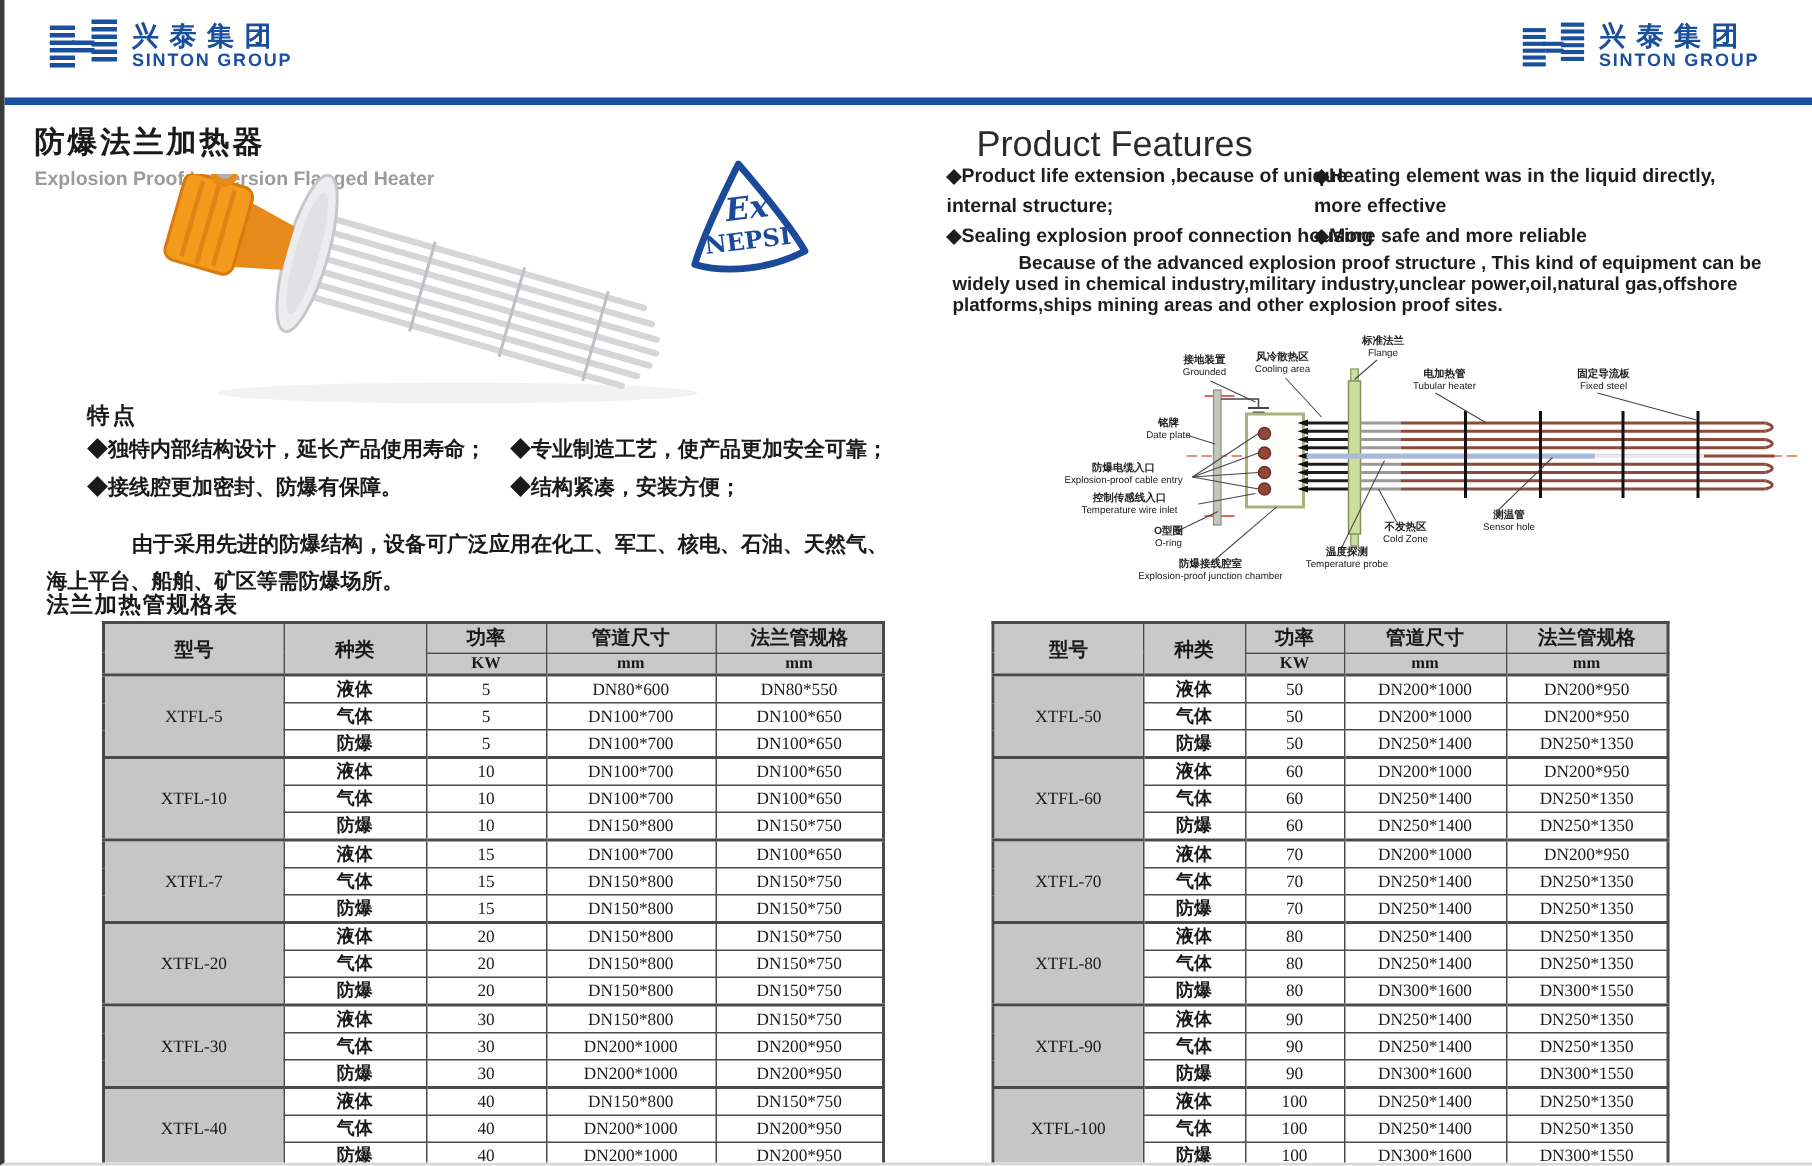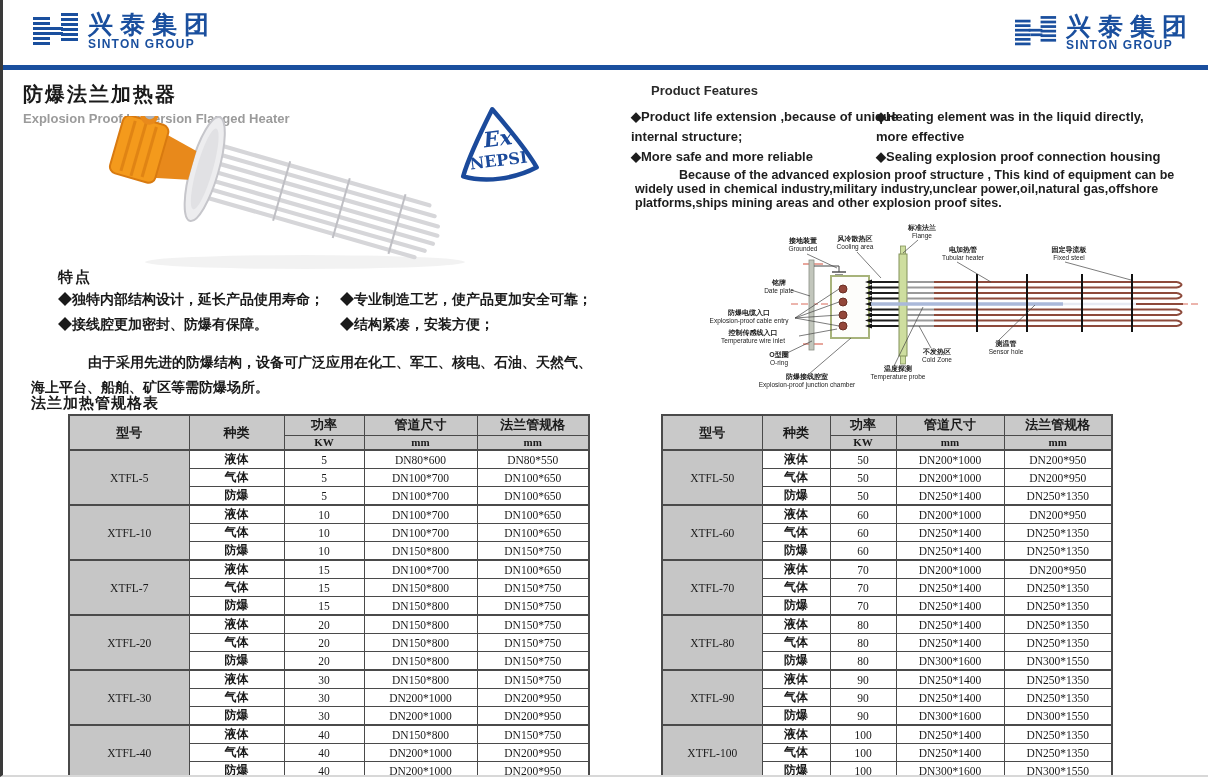--- a/index.html
+++ b/index.html
@@ -7,21 +7,21 @@
   .page {
     position:relative; width:1208px; height:777px; background:#fff;
     font-family:"Liberation Sans", sans-serif; color:#1a1a1a; overflow:hidden;
     border-left:3px solid #3a3a3a; border-bottom:2px solid #d8d8d8;
   }
   
   .logo { position:absolute; display:flex; align-items:center; gap:9px; }
   .logo-left { left:30px; top:11px; }
   .logo-right { left:1012px; top:13px; }
   .logo svg { display:block; }
-  .brand-cn { font-size:25px; font-weight:700; color:#1a4f9e; letter-spacing:7px; line-height:1.05; white-space:nowrap; }
+  .brand-cn { font-size:18px; font-weight:700; color:#1a4f9e; letter-spacing:7px; line-height:1.05; white-space:nowrap; }
   .brand-en { font-size:12px; font-weight:700; color:#1a4f9e; letter-spacing:1.2px; line-height:1.1; white-space:nowrap; }
   .divider { position:absolute; left:0; top:65px; width:1208px; height:5px; background:#1a4f9e; }
   
   .prod-title { position:absolute; left:20px; top:81px; font-size:20px; font-weight:700; letter-spacing:2px; }
   .prod-subtitle { position:absolute; left:20px; top:111px; font-size:13px; color:#9b9b9b; font-weight:600; }
   .badge { position:absolute; left:448px; top:100px; }
   .photo { position:absolute; left:92px; top:116px; }
   .feat-title { position:absolute; left:55px; top:268px; font-size:15px; font-weight:700; letter-spacing:2px; }
   .feat-grid { position:absolute; left:55px; top:290px; width:545px; display:grid; grid-template-columns:282px 1fr; row-gap:6px; font-size:14px; font-weight:600; line-height:19px; }
   .feat-item { white-space:nowrap; }
@@ -36,21 +36,21 @@
   .h-unit { font-size:11px; font-family:"Liberation Serif", serif; height:15px; }
   .spec-table thead tr:first-child th { height:20px; }
   .spec-table tbody td { height:17px; }
   .model-cell { background:#c6c6c6; font-family:"Liberation Serif", serif; font-size:11.5px; }
   .type-cell { font-size:12px; font-weight:600;margin-top:27px; }
   .val-cell { font-family:"Liberation Serif", serif; font-size:11.5px; }
   .group-start td { border-top:2px solid #4a4a4a; }
   #left-table { left:65px; top:414px; width:520px; }
   #right-table { left:658px; top:414px; width:450px; }
   
-  .pf-title { position:absolute; left:648px; top:83px; font-size:13px; font-weight:700; color:#2b2b2b; }
+  .pf-title { position:absolute; left:648px; top:83px; font-size:24px; font-weight:400; color:#2b2b2b; }
   .pf-grid { position:absolute; left:628px; top:107px; width:572px; display:grid; grid-template-columns:245px 1fr; row-gap:1px; font-size:13px; font-weight:600; line-height:19px; color:#1d1d1d; }
   .pf-item { white-space:nowrap; }
   .en-par { position:absolute; left:632px; top:168px; width:570px; font-size:12.5px; font-weight:600; line-height:14px; color:#1d1d1d; text-indent:44px; }
   
   .diagram { position:absolute; left:688px; top:224px; width:515px; height:184px; }
   .diagram svg { position:absolute; left:0; top:0; }
   .dlabel { position:absolute; transform:translateX(-50%); text-align:center; color:#222; white-space:nowrap; }
   .dlabel .cn { display:block; font-size:7px; font-weight:700; line-height:8px; }
   .dlabel .en { display:block; font-size:6.5px; line-height:7.5px; }
 </style>
@@ -306,22 +306,22 @@
         </tr>
       </tbody>
     </table>
 
   <div class="pf-title">Product Features</div>
   <div class="pf-grid">
     <div class="pf-item">◆Product life extension ,because of unique</div>
     <div class="pf-item">◆Heating element was in the liquid directly,</div>
     <div class="pf-item">internal structure;</div>
     <div class="pf-item">more effective</div>
+    <div class="pf-item">◆Sealing explosion proof connection housing</div>
     <div class="pf-item">◆More safe and more reliable</div>
-    <div class="pf-item">◆Sealing explosion proof connection housing</div>
   </div>
   <div class="en-par">Because of the advanced explosion proof structure , This kind of equipment can be widely used in chemical industry,military industry,unclear power,oil,natural gas,offshore platforms,ships mining areas and other explosion proof sites.</div>
 
   <div class="diagram">
     <svg width="515" height="184" viewBox="0 0 515 184">
 
       <line x1="100" y1="80" x2="508" y2="80" stroke="#d96a5a" stroke-width="1" stroke-dasharray="7 3"></line>
       <line x1="112" y1="40" x2="132" y2="40" stroke="#d96a5a" stroke-width="1.2"></line>
       <line x1="112" y1="120" x2="132" y2="120" stroke="#d96a5a" stroke-width="1.2"></line>
 

